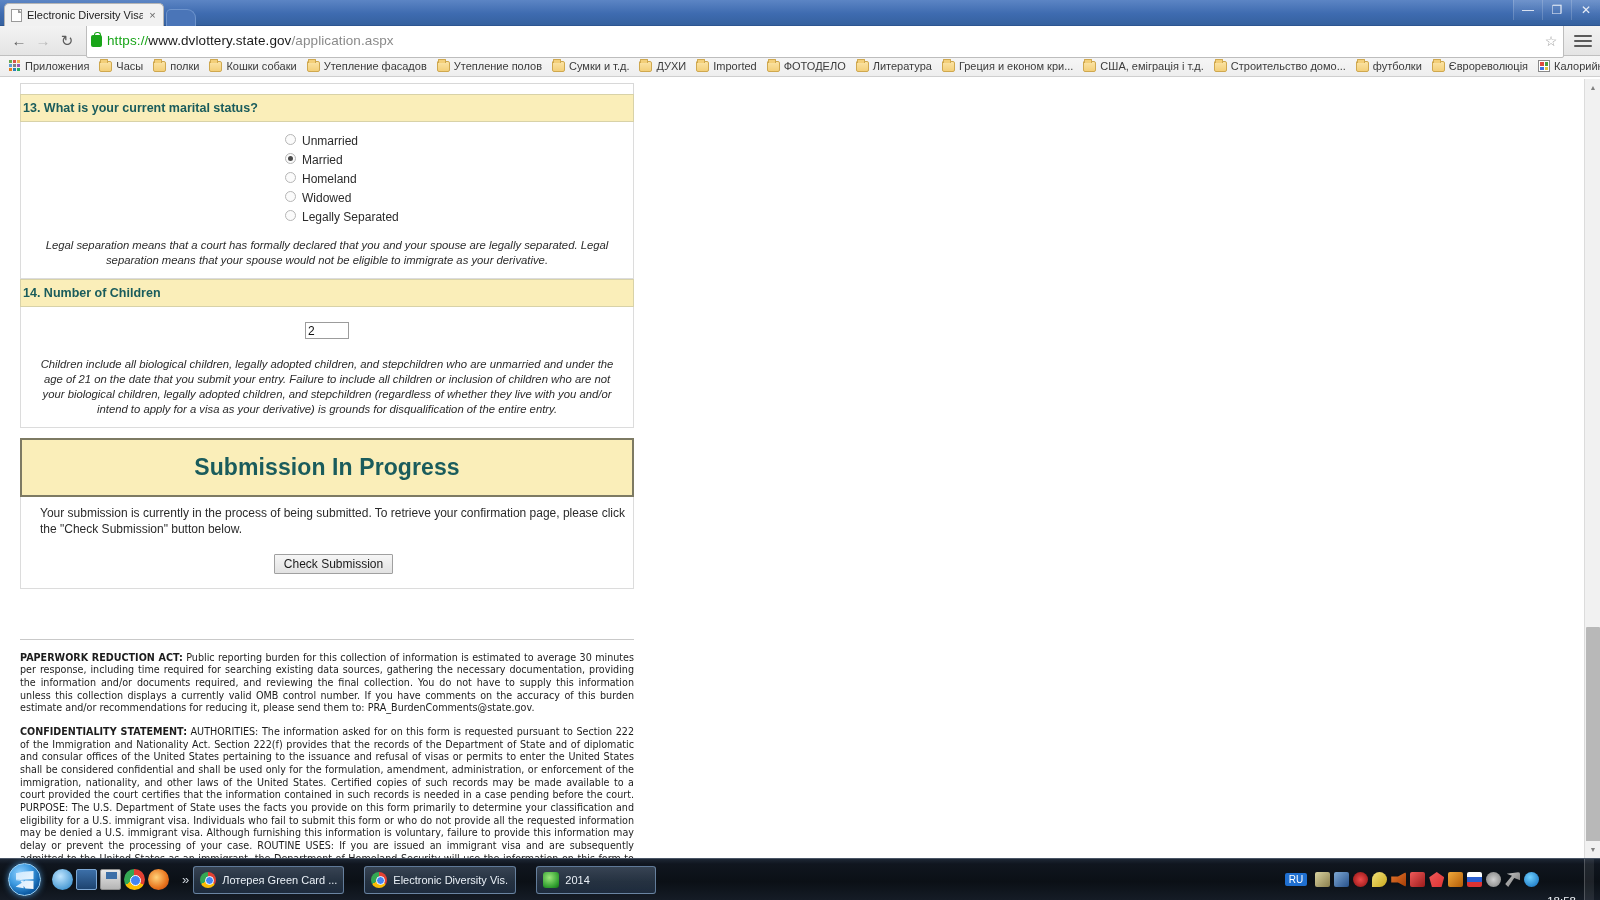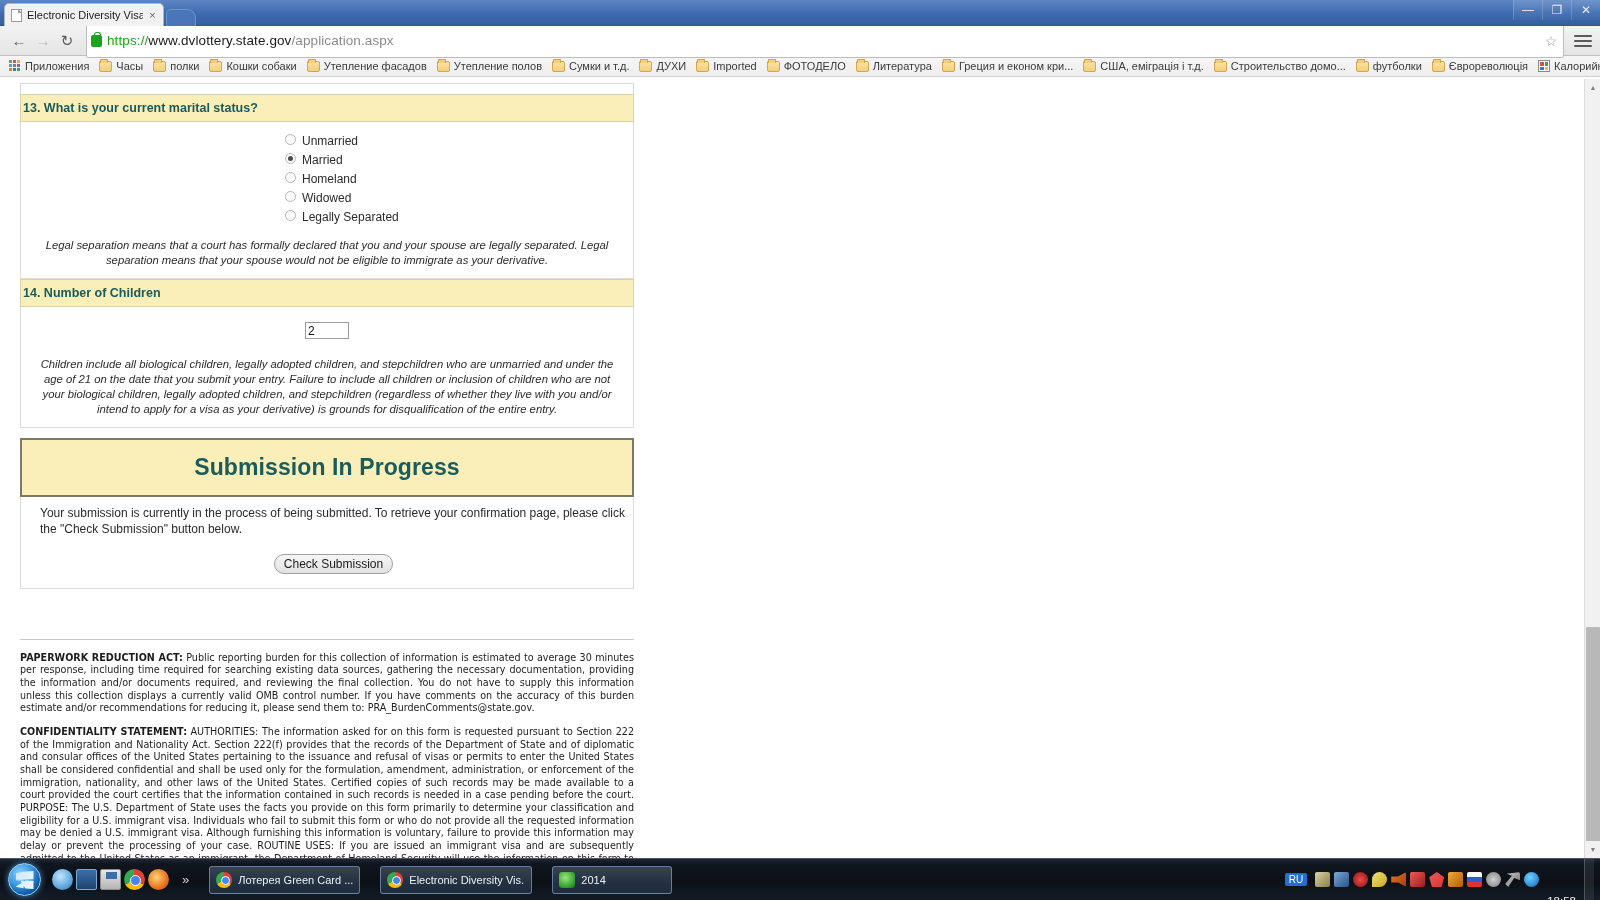--- a/index.html
+++ b/index.html
@@ -203,21 +203,21 @@
   }
   .subbody {
     border:1px solid #dcdcdc; border-top:none; background:#fff;
     padding: 8px 6px 14px 19px;
   }
   .subtext { font-size: 12px; color:#2b2b2b; line-height:1.38; }
   .btnwrap { text-align:center; margin-top: 16px; }
   .graybtn {
     font-size:12px; font-family:"Liberation Sans", sans-serif;
     padding: 2px 9px; background: linear-gradient(to bottom,#f6f6f6,#e2e2e2);
-    border:1px solid #a0a0a0; color:#1b1b1b; border-radius:10px; cursor:pointer;
+    border:1px solid #a0a0a0; color:#1b1b1b; border-radius:1px; cursor:pointer;
   }
 
   
   #legal { width: 614px; margin-left: 20px; margin-top: 50px; }
   .legal-rule { border-top:1px solid #c9c9c9; margin-bottom: 12px; }
   .legal-p {
     font-size: 9.6px; color:#1c1c1c; line-height: 1.32;
     text-align: justify; margin-bottom: 11px;
     font-family:"DejaVu Sans", sans-serif;
   }
@@ -278,21 +278,21 @@
   .ql.chr {
     background: conic-gradient(#e34133 0deg 120deg, #fbbc05 120deg 240deg, #34a853 240deg 360deg);
     border-radius:50%; position:relative;
   }
   .ql.chr::after{content:"";position:absolute;left:6px;top:6px;width:9px;height:9px;border-radius:50%;background:#4285f4;border:1.5px solid #fff;}
   .ql.ff  {
     background: radial-gradient(circle at 40% 40%, #ffd27a, #e8731c 60%, #b33c12 100%);
     border-radius:50%;
   }
   .ql-chev { color:#cfd6de; font-size:13px; margin-left:10px; margin-right:4px; }
-  #tasks { display:flex; align-items:center; gap:20px; margin-left:16px; flex:none; }
+  #tasks { display:flex; align-items:center; gap:20px; margin-left:0; flex:none; }
   .task {
     height:28px; min-width:148px; max-width:152px;
     background: linear-gradient(to bottom, rgba(160,190,225,0.28), rgba(60,90,130,0.30));
     border:1px solid rgba(150,185,225,0.55); border-radius:3px;
     display:flex; align-items:center; padding: 0 6px; overflow:hidden;
   }
   .task .tico { width:16px;height:16px;flex:none;margin-right:6px; }
   .tico.chrome {
     background: conic-gradient(#e34133 0deg 120deg, #fbbc05 120deg 240deg, #34a853 240deg 360deg);
     border-radius:50%; position:relative;

